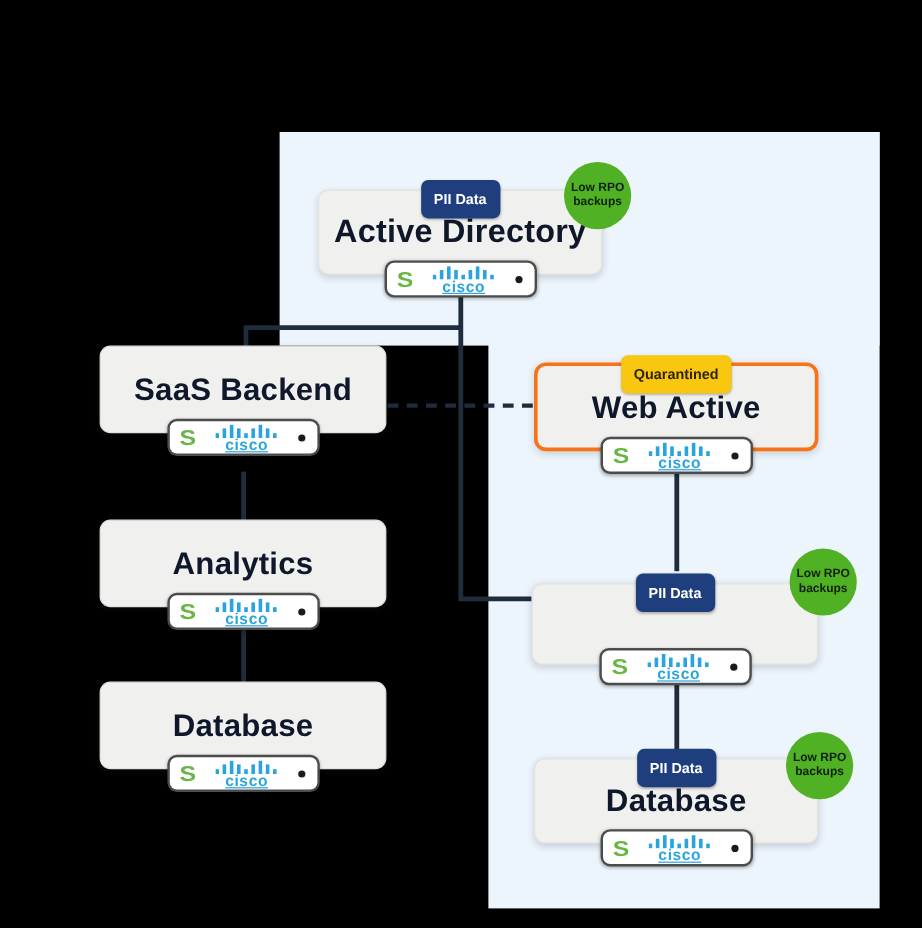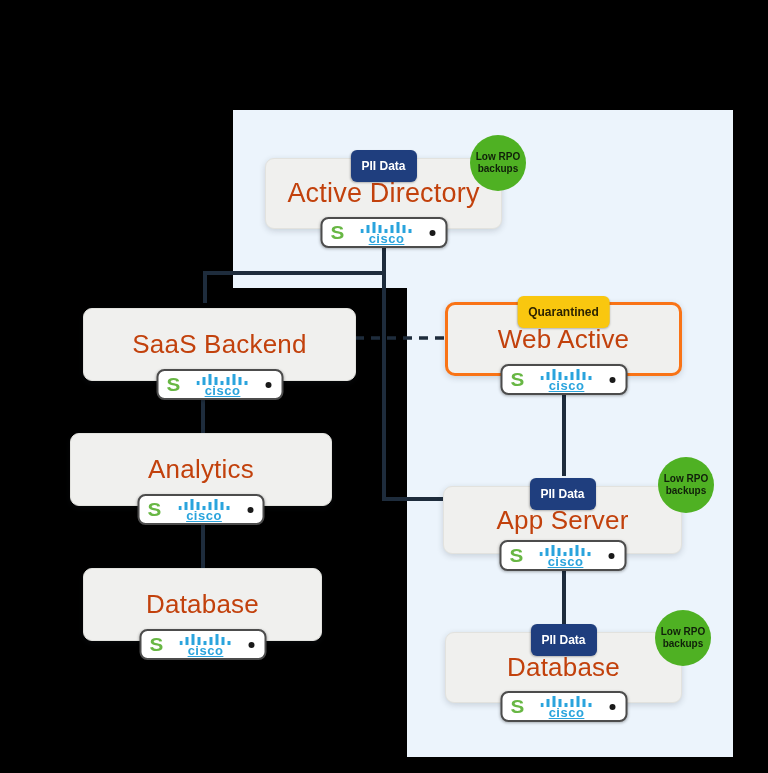--- a/index.html
+++ b/index.html
@@ -26,21 +26,21 @@
     position:absolute;
     background:#f0f0ee;
     border:1px solid #e2e2de;
     border-radius:9px;
     box-shadow:0 2px 6px rgba(40,50,60,.18);
     display:flex;align-items:center;justify-content:center;
     box-sizing:border-box;
   }
   .node.quarantined-node{border:3px solid #f97316;border-radius:10px;justify-content:center;}
   .title{
-    font-size:26px;font-weight:normal;color:#c2410c;letter-spacing:.2px;
+    font-size:26px;font-weight:bold;color:#0f172a;letter-spacing:.2px;
     white-space:nowrap;
   }
   .node-ad .title{font-size:27px;}
 
   
   .badge{
     position:absolute;top:-9px;left:50%;transform:translateX(-50%);
     font-size:12px;font-weight:bold;border-radius:6px;
     padding:9px 11px;white-space:nowrap;z-index:3;
     box-shadow:0 1px 2px rgba(0,0,0,.25);
@@ -125,21 +125,21 @@
       <span class="cisco">
         <svg width="52" height="12">
             <use href="#cisco-bars"></use>
           </svg>
         <span class="word">cisco</span>
       </span>
       <span class="dot"></span>
     </div>
   </div>
 
-  <div class="node" style="left:83px;top:308px;width:273px;height:73px">
+  <div class="node" style="left:83px;top:288px;width:239px;height:73px">
     <div class="title">SaaS Backend</div>
     <div class="pill" style="top:60px">
       <span class="slogo">S</span>
       <span class="cisco">
         <svg width="52" height="12">
             <use href="#cisco-bars"></use>
           </svg>
         <span class="word">cisco</span>
       </span>
       <span class="dot"></span>
@@ -154,41 +154,40 @@
       <span class="cisco">
         <svg width="52" height="12">
             <use href="#cisco-bars"></use>
           </svg>
         <span class="word">cisco</span>
       </span>
       <span class="dot"></span>
     </div>
   </div>
 
-  <div class="node" style="left:70px;top:433px;width:262px;height:73px">
+  <div class="node" style="left:83px;top:433px;width:239px;height:73px">
     <div class="title">Analytics</div>
     <div class="pill" style="top:60px">
       <span class="slogo">S</span>
       <span class="cisco">
         <svg width="52" height="12">
             <use href="#cisco-bars"></use>
           </svg>
         <span class="word">cisco</span>
       </span>
       <span class="dot"></span>
     </div>
   </div>
 
   <div class="node" style="left:443px;top:486px;width:239px;height:68px">
     <div class="badge navy">PII Data</div>
     <div class="bubble" style="left:214px;top:-30px">
       <span>Low RPO</span>
       <span>backups</span>
     </div>
-    <div class="title">App Server</div>
     <div class="pill" style="top:53px">
       <span class="slogo">S</span>
       <span class="cisco">
         <svg width="52" height="12">
             <use href="#cisco-bars"></use>
           </svg>
         <span class="word">cisco</span>
       </span>
       <span class="dot"></span>
     </div>

